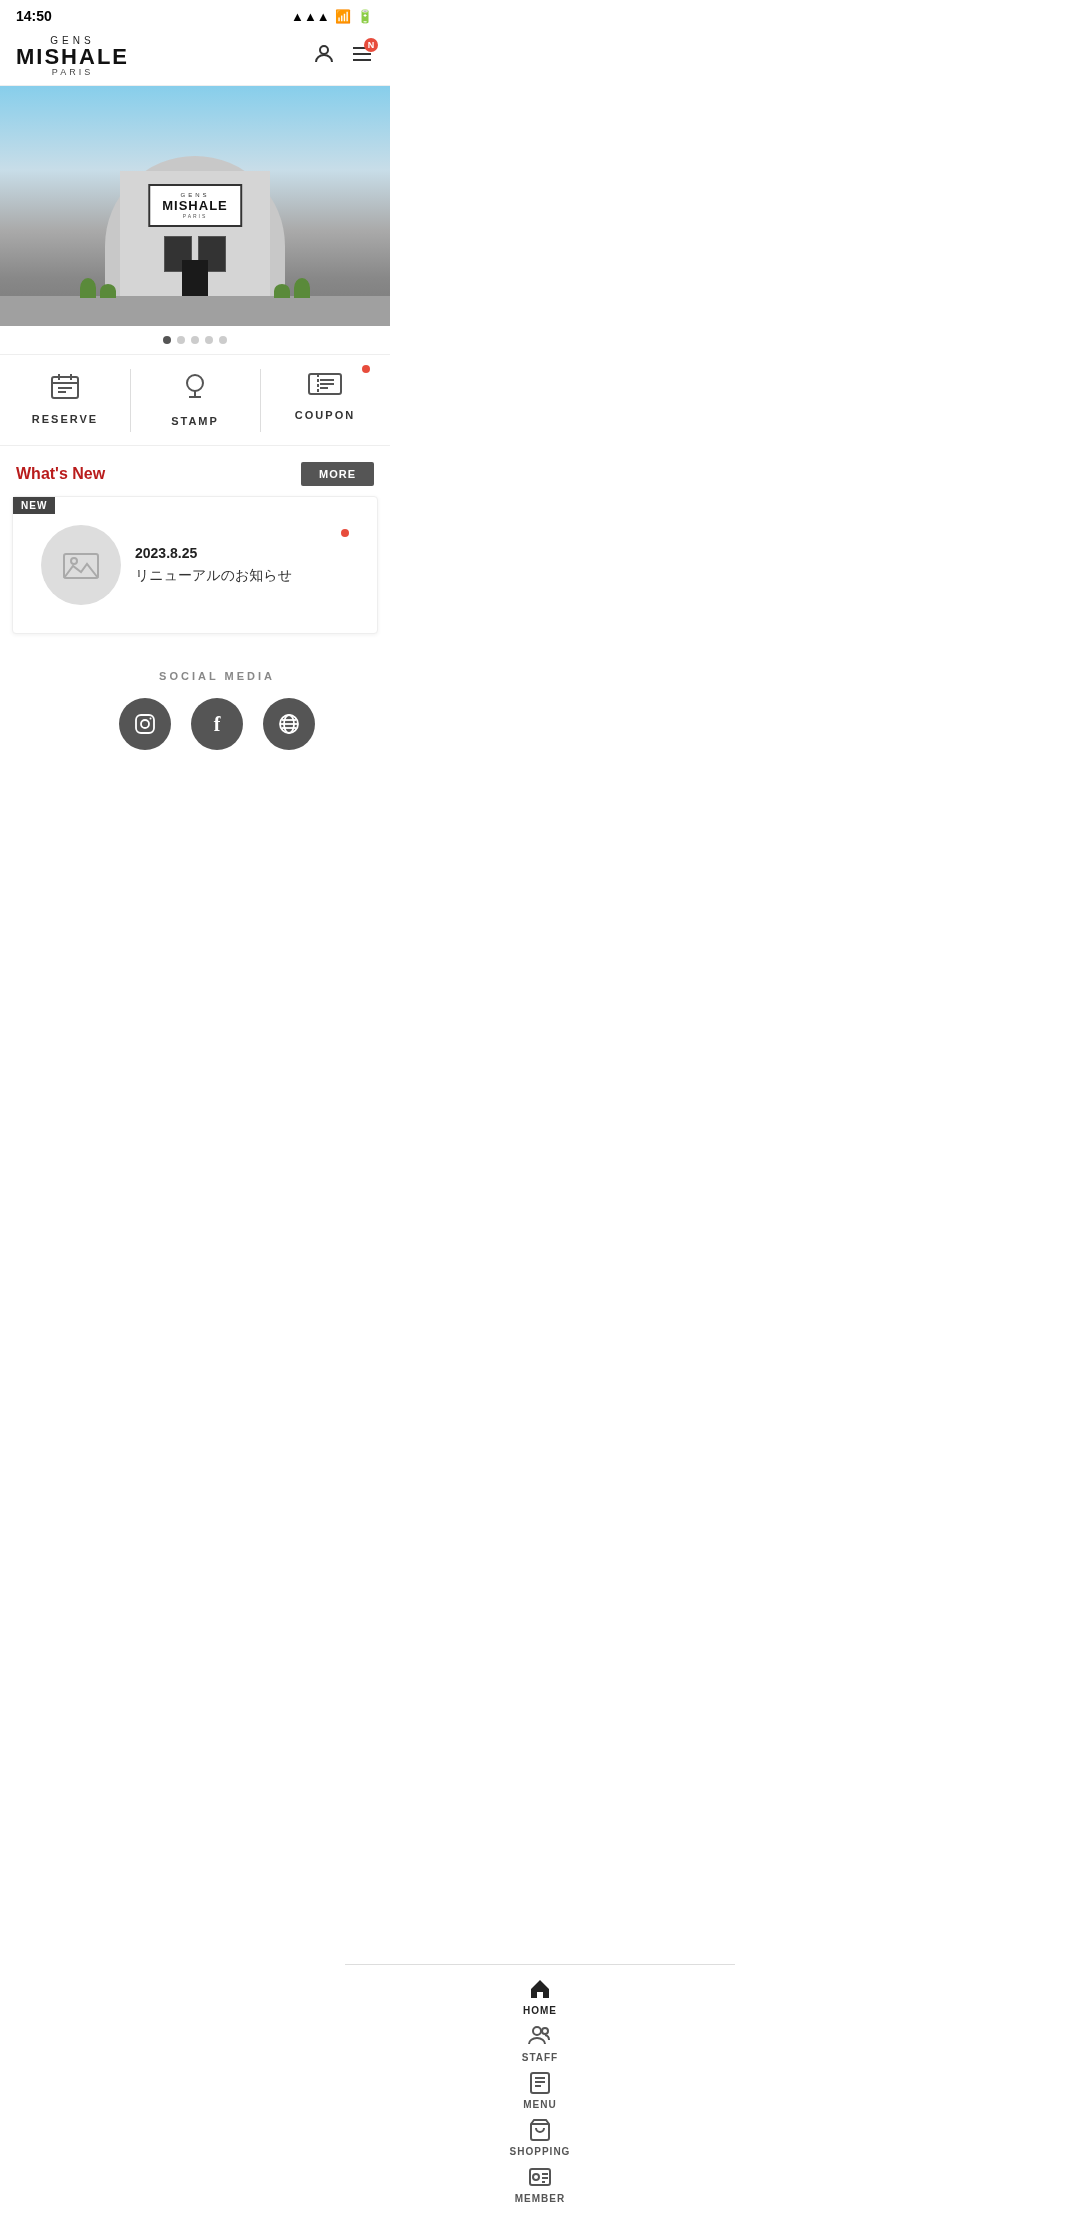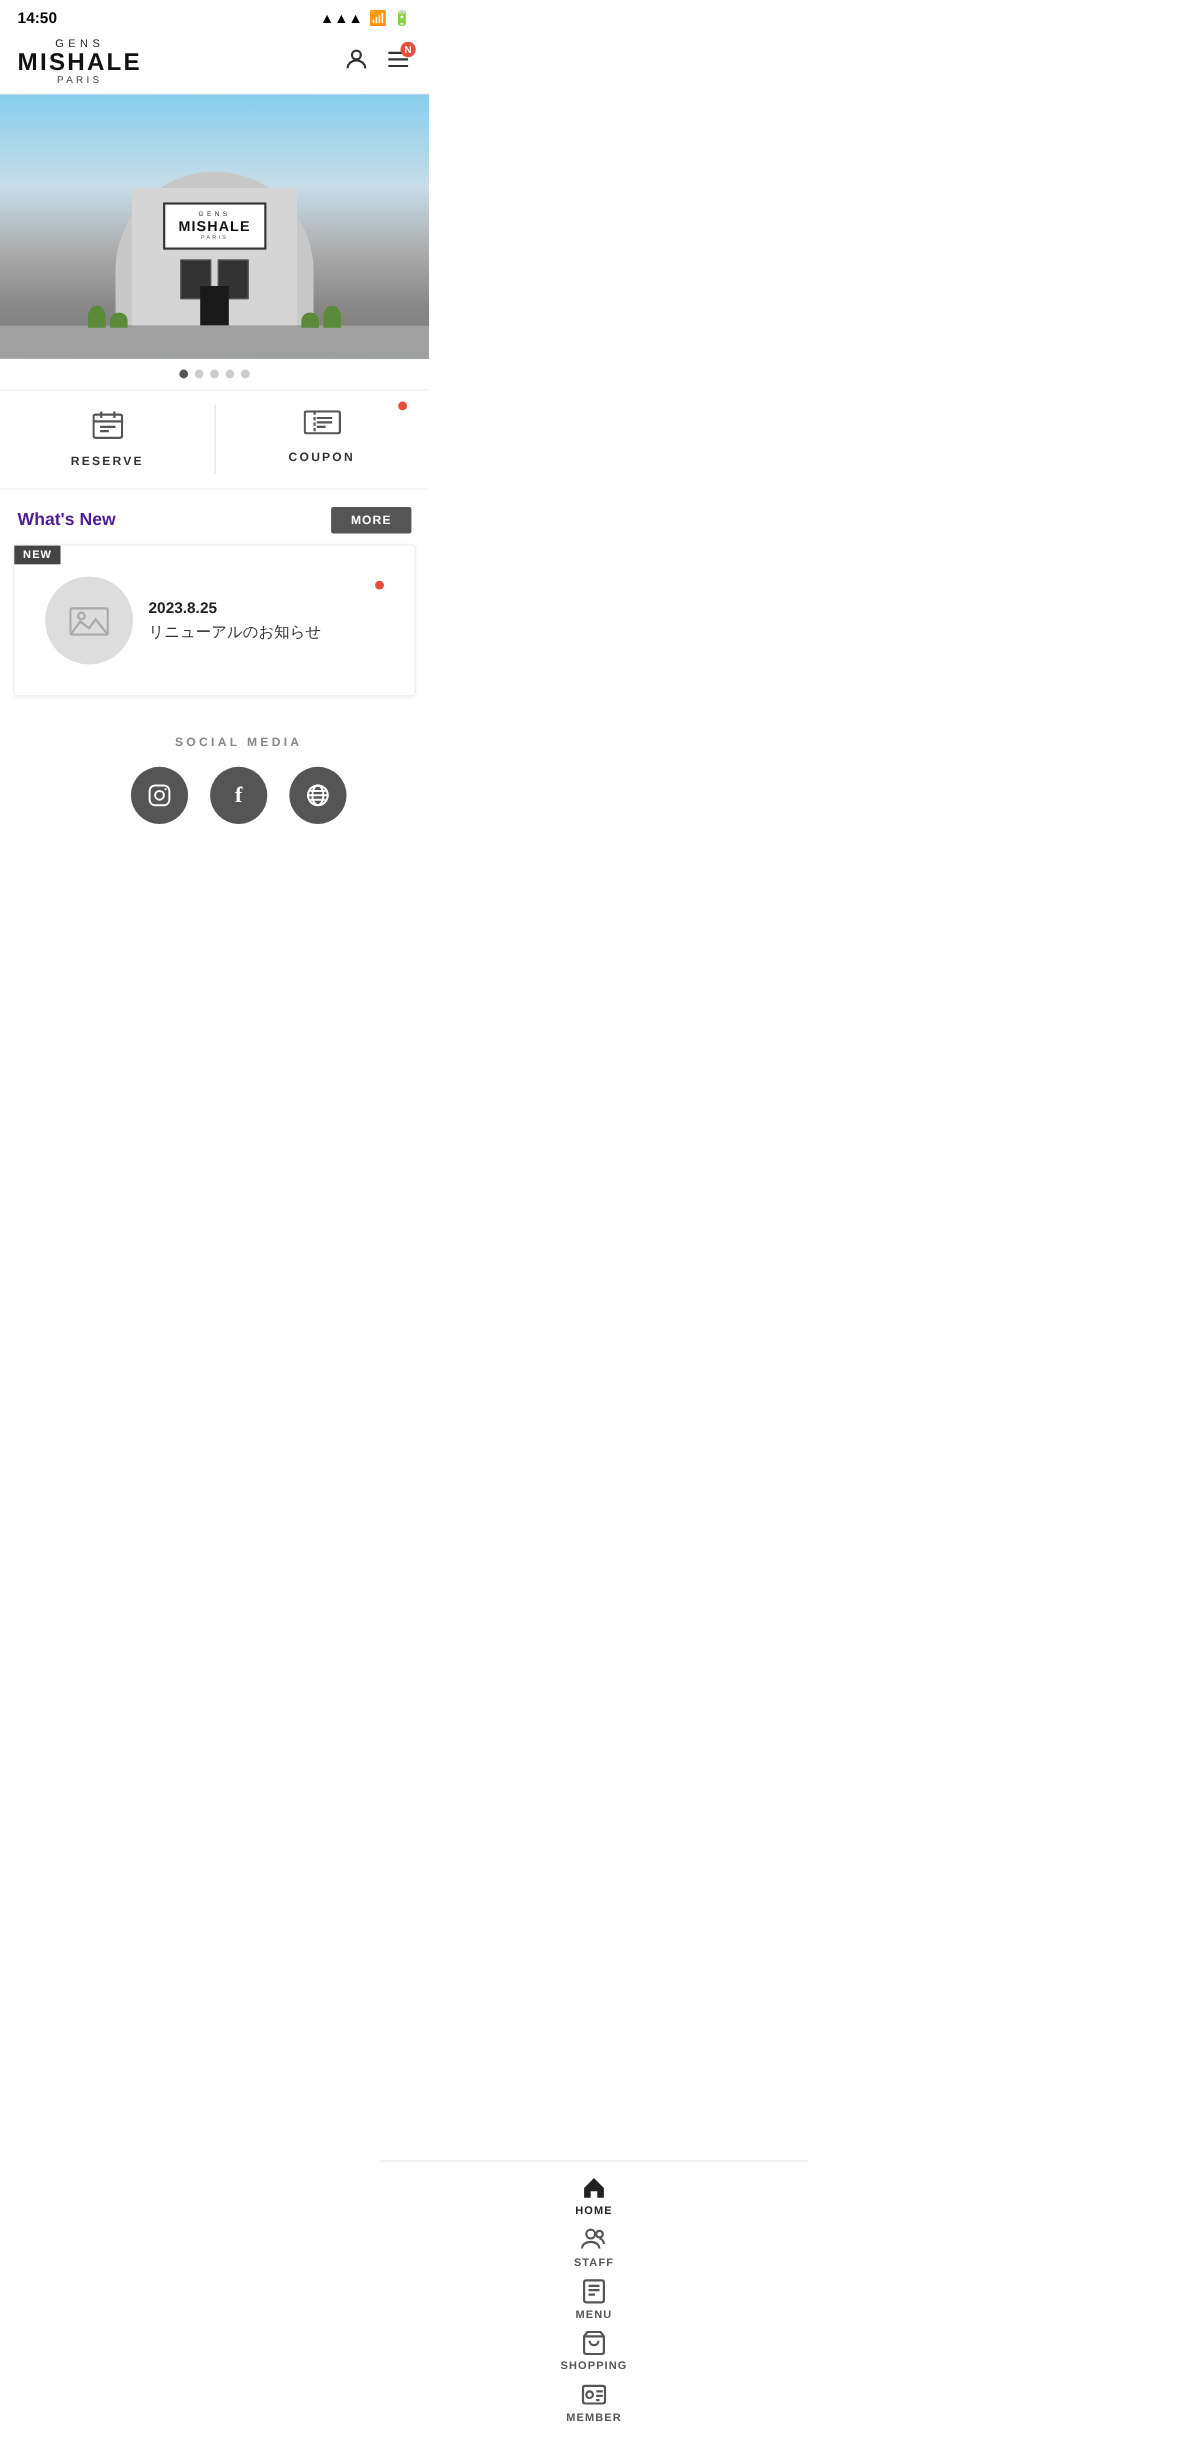--- a/index.html
+++ b/index.html
@@ -238,21 +238,21 @@
     
     .section-header {
       display: flex;
       justify-content: space-between;
       align-items: center;
       padding: 16px 16px 10px;
     }
     .section-title {
       font-size: 16px;
       font-weight: 700;
-      color: #4c1d95;
+      color: #b91c1c;
     }
     .more-btn {
       background: #555;
       color: #fff;
       border: none;
       padding: 6px 18px;
       font-size: 11px;
       font-weight: 600;
       letter-spacing: 1px;
       border-radius: 2px;
@@ -440,20 +440,30 @@
         <rect x="1" y="4" width="26" height="21" rx="2"></rect>
         <line x1="8" y1="1" x2="8" y2="7"></line>
         <line x1="20" y1="1" x2="20" y2="7"></line>
         <line x1="1" y1="10" x2="27" y2="10"></line>
         <line x1="7" y1="15" x2="21" y2="15"></line>
         <line x1="7" y1="19" x2="15" y2="19"></line>
       </svg>
     </span>
     <span class="qa-label">RESERVE</span>
   </div>
+  <div class="quick-action-item">
+    <span class="qa-icon">
+      <svg width="28" height="28" viewBox="0 0 28 28" fill="none" stroke="#555" stroke-width="2">
+        <ellipse cx="14" cy="10" rx="8" ry="8"></ellipse>
+        <line x1="14" y1="18" x2="14" y2="24"></line>
+        <line x1="8" y1="24" x2="20" y2="24"></line>
+      </svg>
+    </span>
+    <span class="qa-label">STAMP</span>
+  </div>
   <div class="quick-action-item" style="position:relative;">
     <div class="red-dot"></div>
     <span class="qa-icon">
       <svg width="34" height="22" viewBox="0 0 34 22" fill="none" stroke="#555" stroke-width="2">
         <rect x="1" y="1" width="32" height="20" rx="2"></rect>
         <line x1="10" y1="1" x2="10" y2="21" stroke-dasharray="3 2"></line>
         <line x1="12" y1="7" x2="26" y2="7"></line>
         <line x1="12" y1="11" x2="26" y2="11"></line>
         <line x1="12" y1="15" x2="20" y2="15"></line>
       </svg>

